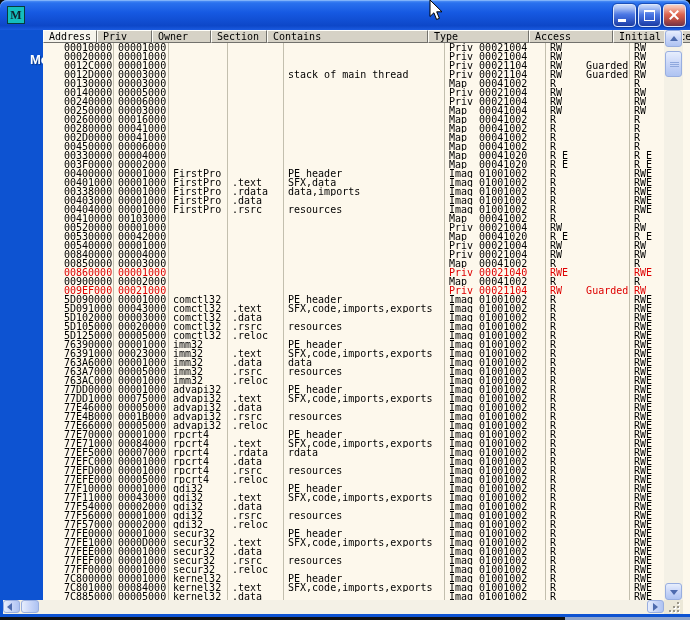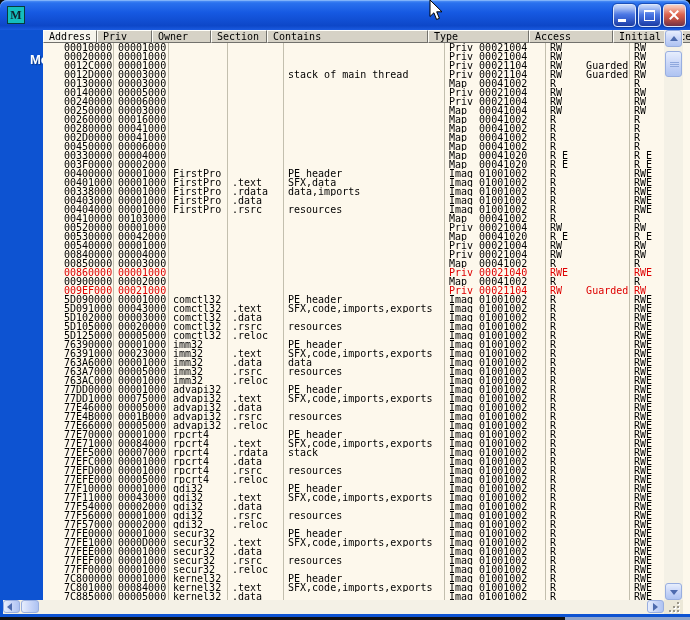--- a/index.html
+++ b/index.html
@@ -563,21 +563,21 @@
           <div class="cell c4">SFX,code,imports,exports</div>
           <div class="cell c5">Imag 01001002</div>
           <div class="cell c6">R</div>
           <div class="cell c7">RWE</div>
         </div>
         <div class="trow">
           <div class="cell c0">77EF5000</div>
           <div class="cell c1">00007000</div>
           <div class="cell c2">rpcrt4</div>
           <div class="cell c3">.rdata</div>
-          <div class="cell c4">stack</div>
+          <div class="cell c4">rdata</div>
           <div class="cell c5">Imag 01001002</div>
           <div class="cell c6">R</div>
           <div class="cell c7">RWE</div>
         </div>
         <div class="trow">
           <div class="cell c0">77EFC000</div>
           <div class="cell c1">00001000</div>
           <div class="cell c2">rpcrt4</div>
           <div class="cell c3">.data</div>
           <div class="cell c4"></div>

